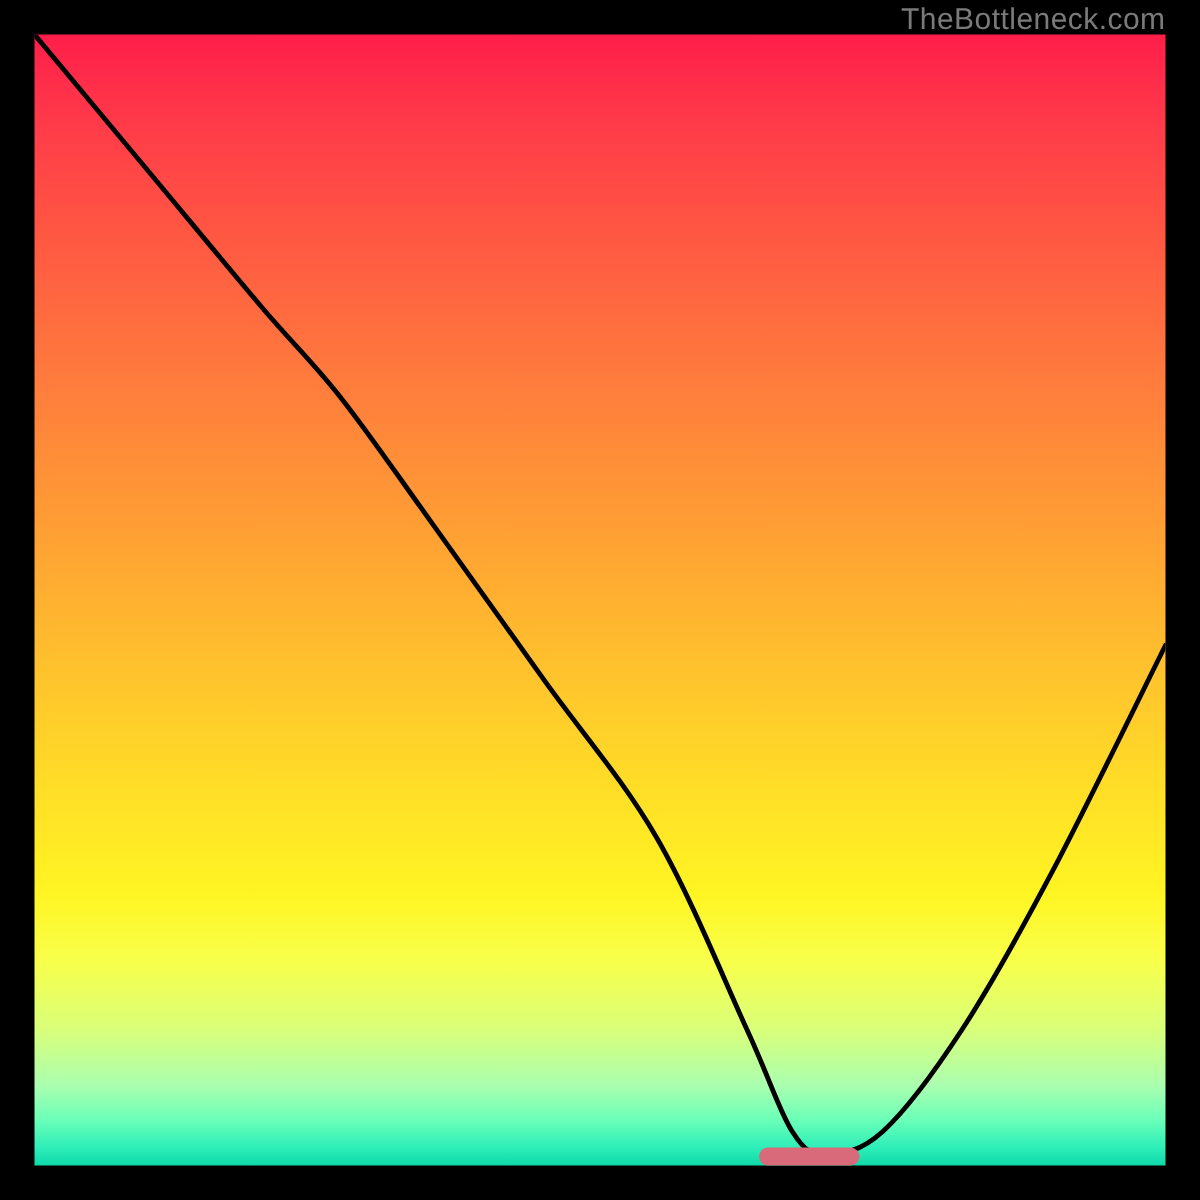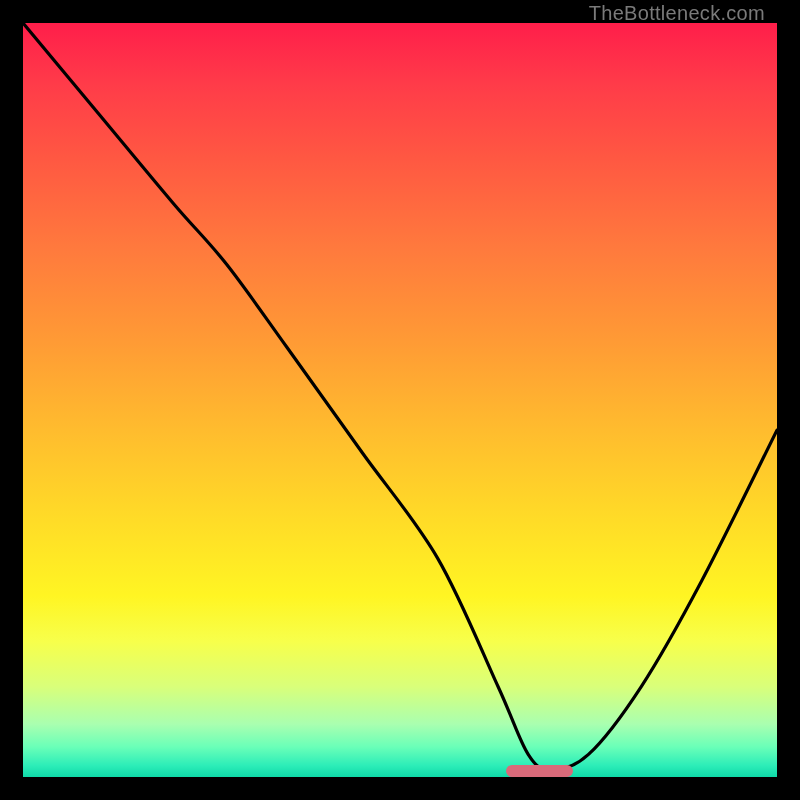--- a/index.html
+++ b/index.html
@@ -34,21 +34,21 @@
       #f7ff4b 82%,
       #d9ff7a 88%,
       #a9ffb0 93%,
       #6affb8 96%,
       #2cedb8 98.5%,
       #0fd9a8 100%);
   }
   .watermark {
     position: absolute;
     top: 2px;
-    right: 35px;
+    right: 23px;
     color: #7a7a7a;
     font-family: Arial, Helvetica, sans-serif;
     font-size: 20px;
     letter-spacing: 0.3px;
   }
   svg.curve {
     position: absolute;
     left: 0;
     top: 0;
     width: 754px;

